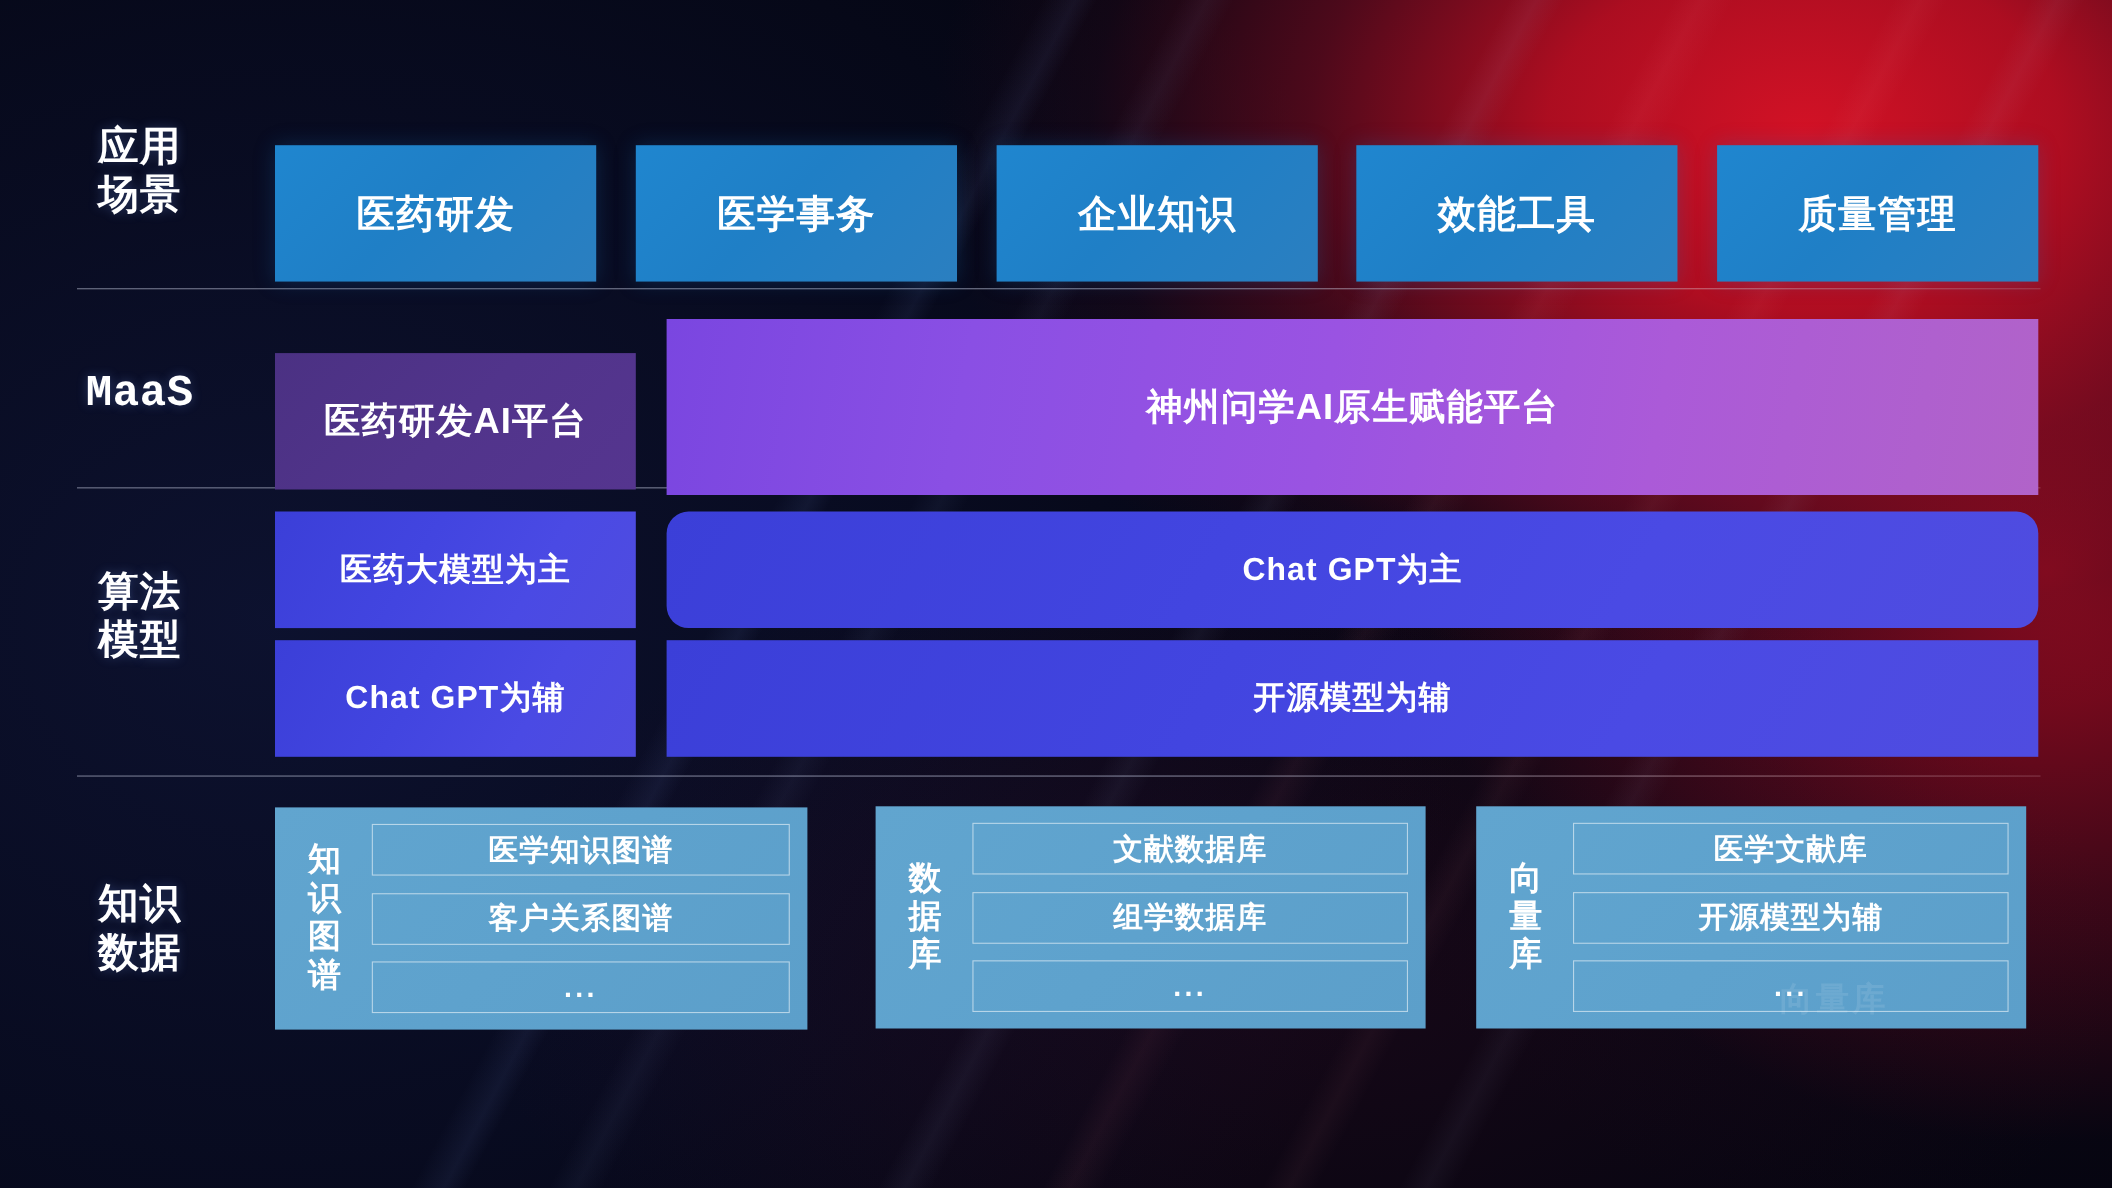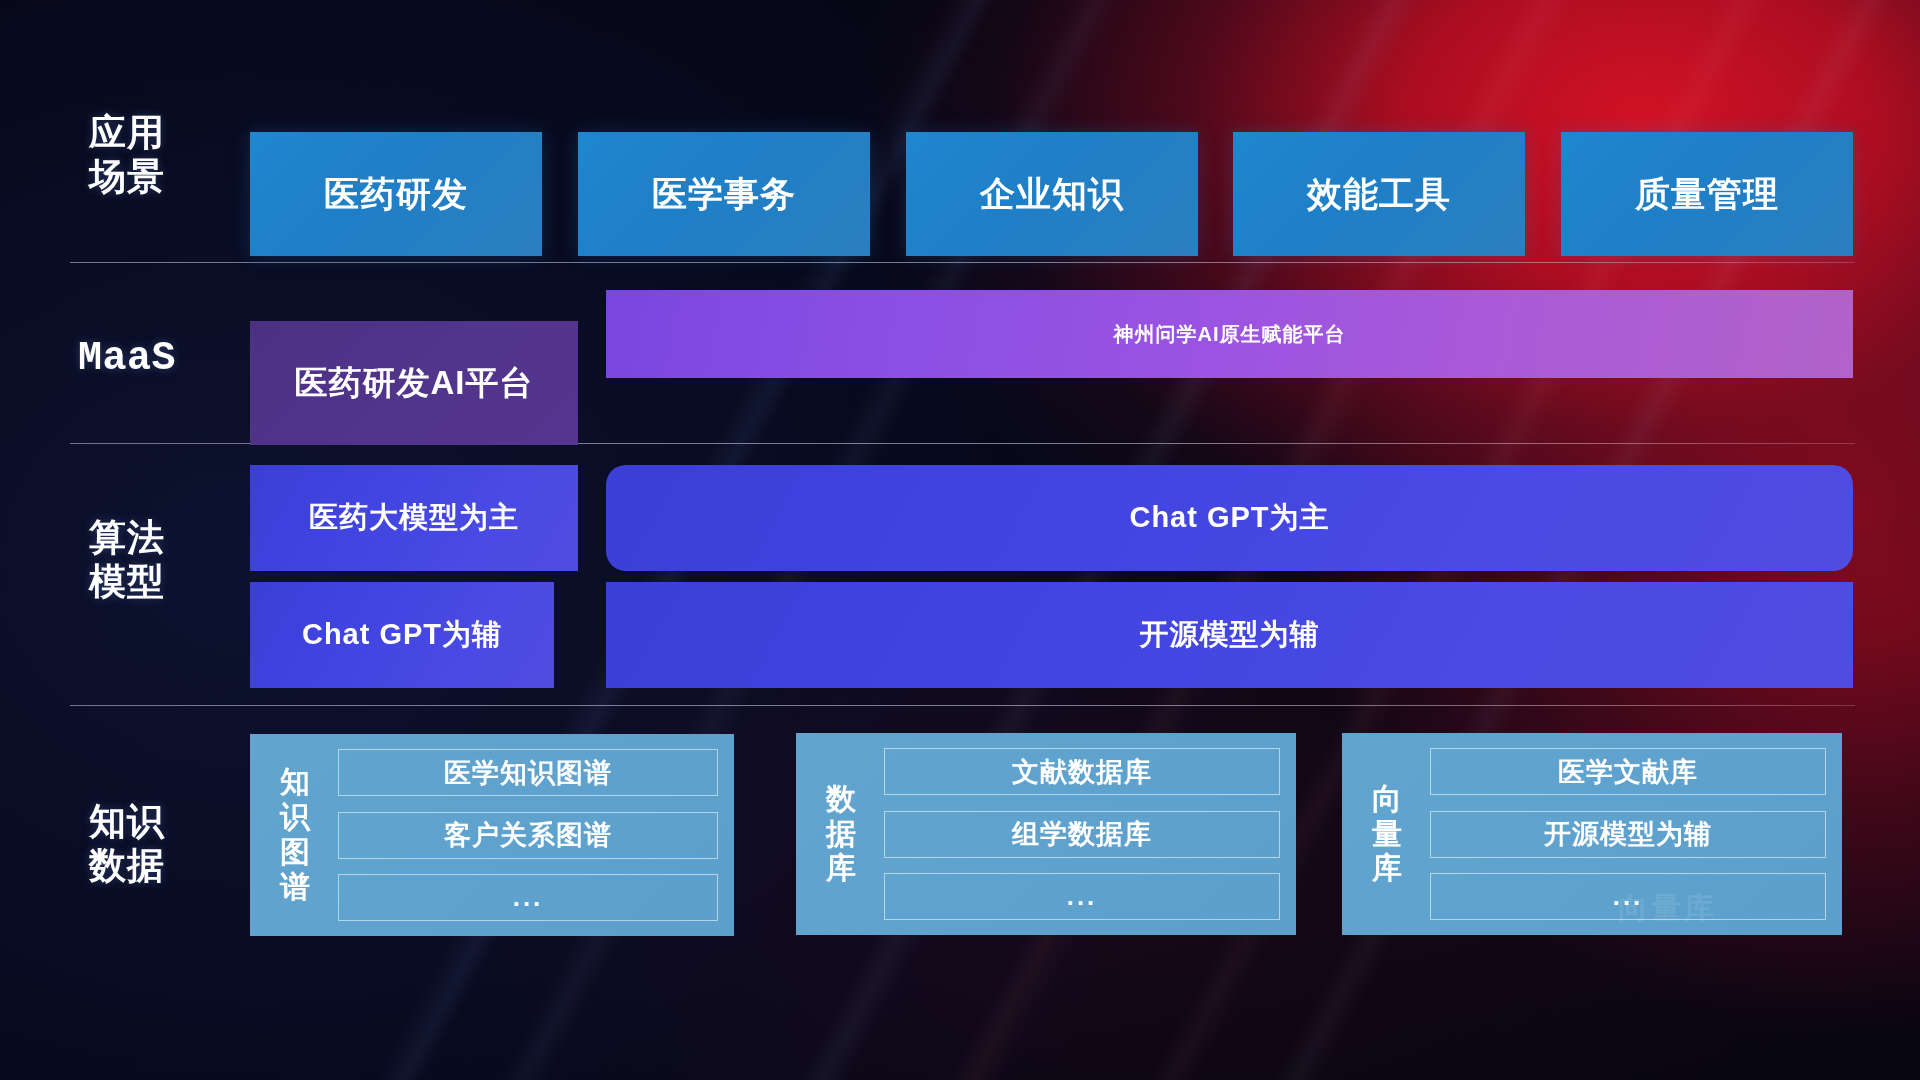--- a/index.html
+++ b/index.html
@@ -85,23 +85,23 @@
 
   
   .maas-narrow {
     height: 124px;
     background: linear-gradient(135deg, #4b3183 0%, #51348b 50%, #55358f 100%);
     font-size: 33px;
     letter-spacing: 1px;
     margin-top: 31px;
   }
   .maas-wide {
-    height: 88px;
+    height: 160px;
     background: linear-gradient(100deg, #7a46e0 0%, #8a4fe4 22%, #9a53e2 48%, #ab5ad8 72%, #b163c9 100%);
-    font-size: 20px;
+    font-size: 33px;
     letter-spacing: 1px;
     text-align: center;
   }
 
   
   .algo-box {
     height: 106px;
     background: linear-gradient(120deg, #3b3fd8 0%, #4245e0 40%, #4a4ae4 70%, #4f4ce0 100%);
     font-size: 29px;
     letter-spacing: 1px;
@@ -184,21 +184,21 @@
   <div class="box maas-narrow" style="left:250px; top:290px; width:328px;">医药研发AI平台</div>
   <div class="box maas-wide" style="left:606px; top:290px; width:1247px;">神州问学AI原生赋能平台</div>
 
   <div class="row-label cjk" style="top:516px;">
     <div>算法</div>
     <div>模型</div>
   </div>
 
   <div class="box algo-box" style="left:250px; top:465px; width:328px;">医药大模型为主</div>
   <div class="box algo-box" style="left:606px; top:465px; width:1247px;border-radius:20px;">Chat GPT为主</div>
-  <div class="box algo-box" style="left:250px; top:582px; width:304px;">Chat GPT为辅</div>
+  <div class="box algo-box" style="left:250px; top:582px; width:328px;">Chat GPT为辅</div>
   <div class="box algo-box" style="left:606px; top:582px; width:1247px;">开源模型为辅</div>
 
   <div class="row-label cjk" style="top:800px;">
     <div>知识</div>
     <div>数据</div>
   </div>
 
   <div class="kd-panel" style="left:250px; top:734px; width:484px;">
     <div class="kd-title">知识图谱</div>
     <div class="kd-items">

